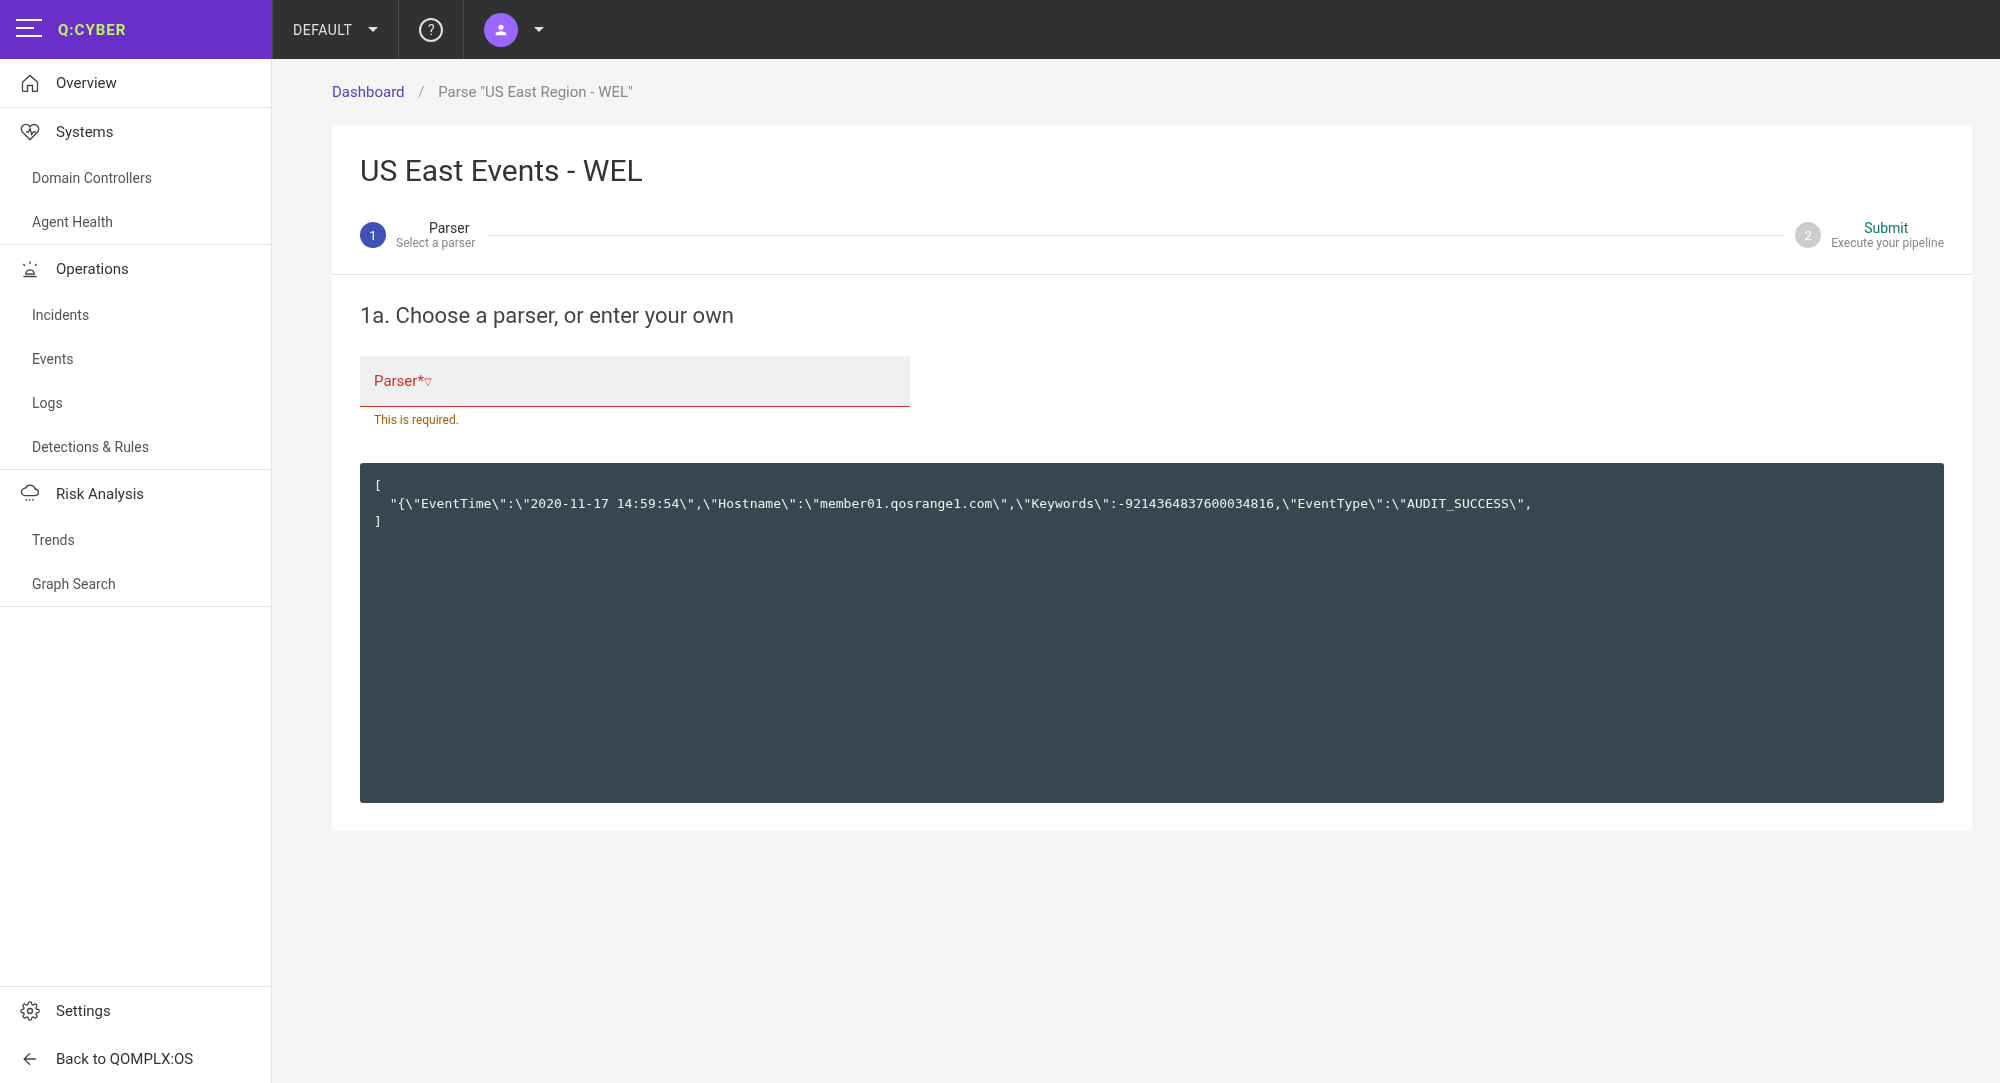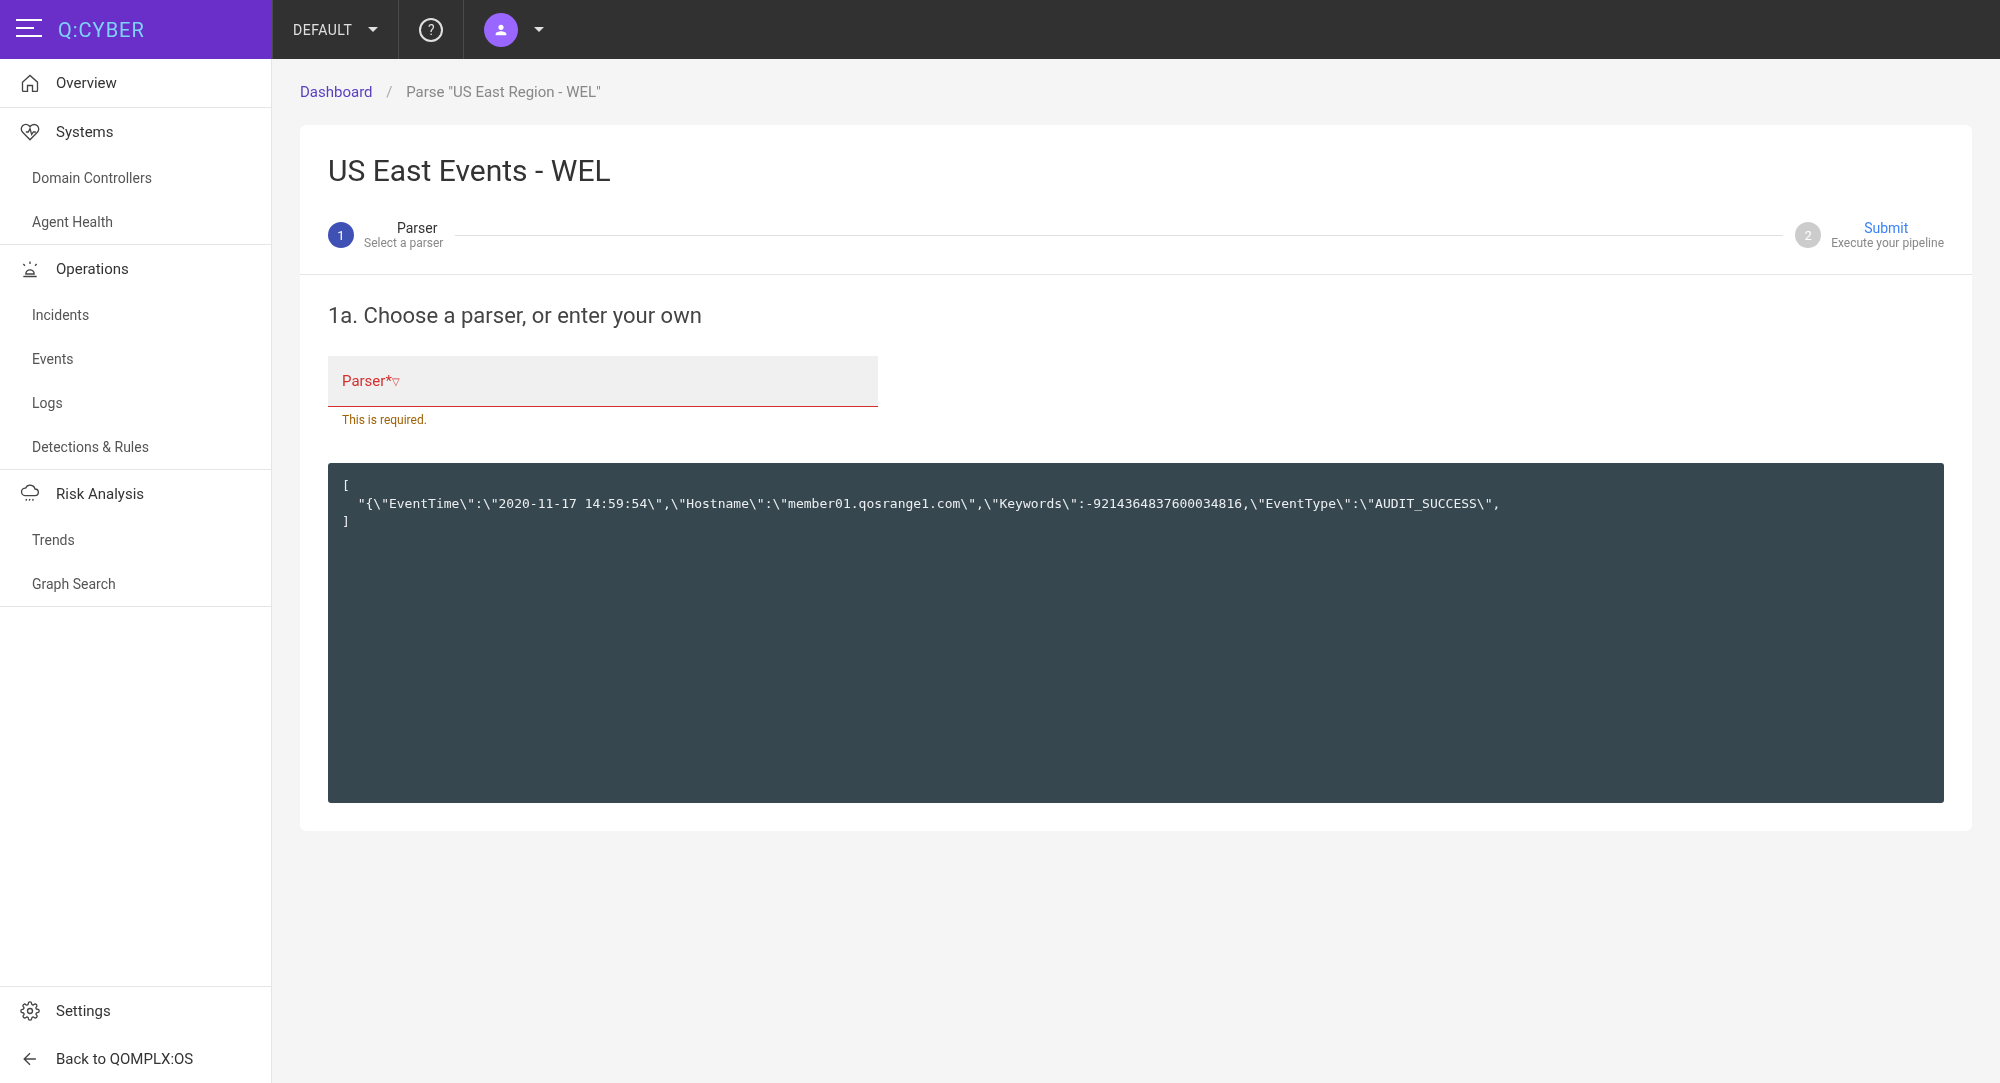--- a/index.html
+++ b/index.html
@@ -2,30 +2,30 @@
 <html><head>
   <meta charset="utf-8">
   <style>
     * { margin: 0; padding: 0; box-sizing: border-box; }
     body { font-family: -apple-system, BlinkMacSystemFont, "Segoe UI", Roboto, sans-serif; background: #f5f5f5; overflow: hidden; }
     
     
     .top-header { display: flex; height: 59px; }
     .brand-section { width: 272px; background: #6b2fc9; display: flex; align-items: center; padding-left: 16px; gap: 16px; }
     .hamburger { color: white; cursor: pointer; }
-    .brand-logo { color: #7dd3fc; font-size: 20px; letter-spacing: 1px; font-weight: 400; }
+    .brand-logo { color: #bef264; font-size: 15px; letter-spacing: 1px; font-weight: 700; }
     .header-dark { flex: 1; background: #313131; display: flex; align-items: stretch; }
     .header-item { display: flex; align-items: center; padding: 0 20px; border-left: 1px solid #4a4a4a; color: #e0e0e0; cursor: pointer; gap: 16px; }
     .header-default { letter-spacing: 0.5px; font-size: 14px; }
     .help-icon { width: 24px; height: 24px; border: 2px solid #e0e0e0; border-radius: 50%; display: flex; align-items: center; justify-content: center; font-size: 14px; }
     .user-avatar { width: 34px; height: 34px; background: #9966ff; border-radius: 50%; display: flex; align-items: center; justify-content: center; }
     .user-avatar svg { fill: white; }
     
     
-    .layout { display: flex; height: calc(100vh - 59px); }
+    .layout { display: flex; height: calc(100vh - 59px); gap: 32px; }
     .sidebar { width: 272px; background: white; border-right: 1px solid #e5e5e5; display: flex; flex-direction: column; overflow-y: auto; }
     .sidebar-main { flex: 1; }
     .nav-item { display: flex; align-items: center; padding: 14px 20px; gap: 16px; cursor: pointer; color: #333; font-size: 15px; }
     .nav-item.child { padding-left: 32px; font-size: 14px; color: #555; }
     .nav-divider { border-bottom: 1px solid #e5e5e5; }
     .nav-icon { width: 20px; height: 20px; display: flex; align-items: center; justify-content: center; flex-shrink: 0; }
     .sidebar-bottom { border-top: 1px solid #e5e5e5; }
     
     
     .main { flex: 1; background: #f5f5f5; padding: 24px 28px; overflow-y: auto; }
@@ -39,21 +39,21 @@
     
     
     .stepper { display: flex; align-items: center; margin-bottom: 24px; }
     .step { display: flex; align-items: center; gap: 10px; }
     .step-circle { width: 26px; height: 26px; border-radius: 50%; display: flex; align-items: center; justify-content: center; font-size: 13px; color: white; }
     .step-circle.active { background: #3f51b5; }
     .step-circle.inactive { background: #ccc; }
     .step-labels { display: flex; flex-direction: column; }
     .step-title { font-size: 14px; color: #333; margin-left: 33px; }
     .step-subtitle { font-size: 12px; color: #888; }
-    .step-title.inactive { color: #3b82f6; }
+    .step-title.inactive { color: #0f766e; }
     .stepper-line { flex: 1; height: 1px; background: #e0e0e0; margin: 0 12px; }
     
     .card-divider { border: none; border-top: 1px solid #e5e5e5; margin: 24px -28px 28px; }
     
     .section-title { font-size: 22px; color: #444; font-weight: 400; margin-bottom: 28px; }
     
     
     .parser-select { width: 550px; position: relative; }
     .select-field { background: #f0f0f0; border-bottom: 1px solid #d32f2f; padding: 16px 14px; display: flex; align-items: center; cursor: pointer; }
     .select-label { color: #d32f2f; font-size: 15px; }

